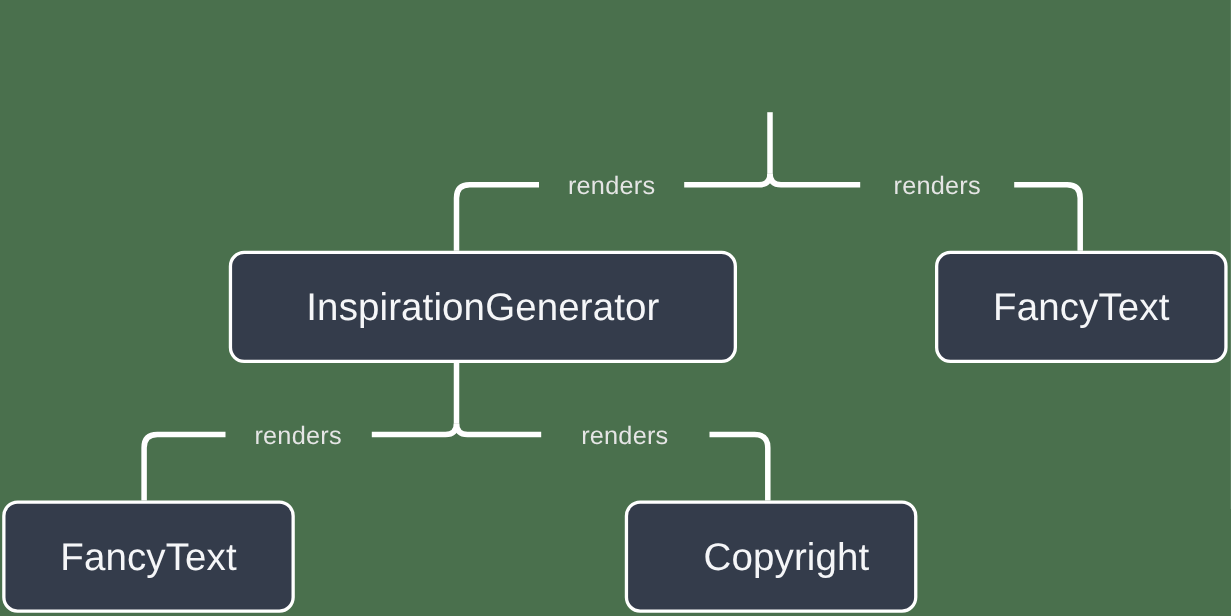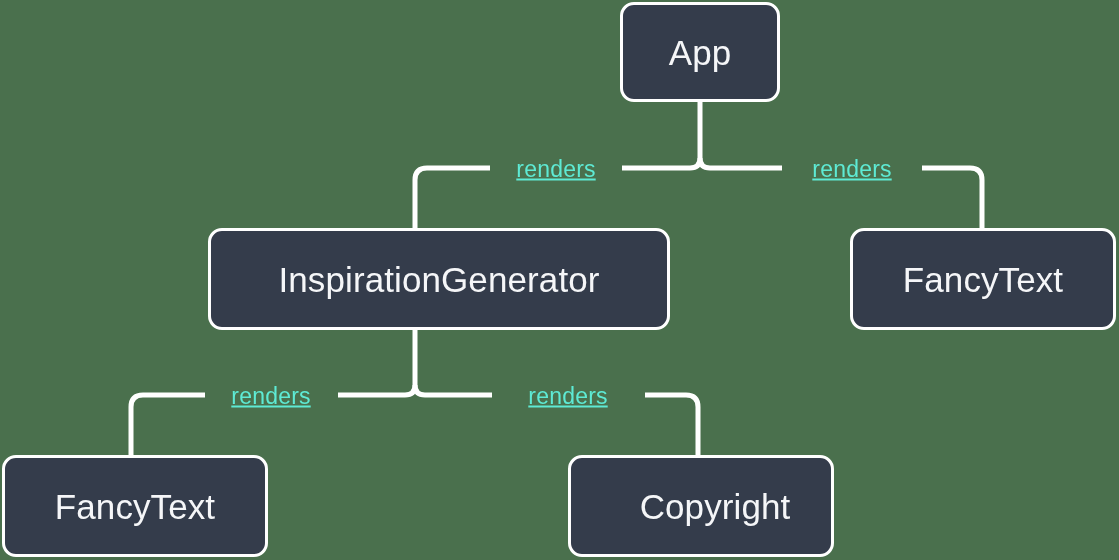--- a/index.html
+++ b/index.html
@@ -67,27 +67,26 @@
   }
   #node-copyright {
     left: 568px;
     top: 455px;
     width: 266px;
     height: 102px;
     padding-left: 28px;
   }
   .edge-label {
     position: absolute;
-    color: #5eead4;
+    color: #e5e5e5;
     font-size: 23px;
     line-height: 1;
     white-space: nowrap;
     transform: translate(-50%, -50%);
     letter-spacing: 0.2px;
-    text-decoration: underline;
   }
   #label-app-inspiration { left: 556px; top: 169px; }
   #label-app-fancytext   { left: 852px; top: 169px; }
   #label-ig-fancytext    { left: 271px; top: 396px; }
   #label-ig-copyright    { left: 568px; top: 396px; }
 </style>
 </head>
 <body>
 
 <div id="stage">
@@ -101,23 +100,20 @@
       <path d="M922,168 L970,168 Q982,168 982,180 L982,228"></path>
 
       <path d="M415,330 L415,385"></path>
       <path d="M415,385 Q415,395 405,395 L338,395"></path>
       <path d="M205,395 L143,395 Q131,395 131,407 L131,455"></path>
       <path d="M415,385 Q415,395 425,395 L492,395"></path>
       <path d="M645,395 L686,395 Q698,395 698,407 L698,455"></path>
     </g>
   </svg>
 
-  <div class="node" id="node-app">
-    <span class="node-label">App</span>
-  </div>
 
   <div class="node" id="node-inspiration">
     <span class="node-label">InspirationGenerator</span>
   </div>
 
   <div class="node" id="node-fancytext-right">
     <span class="node-label">FancyText</span>
   </div>
 
   <div class="node" id="node-fancytext-left">

